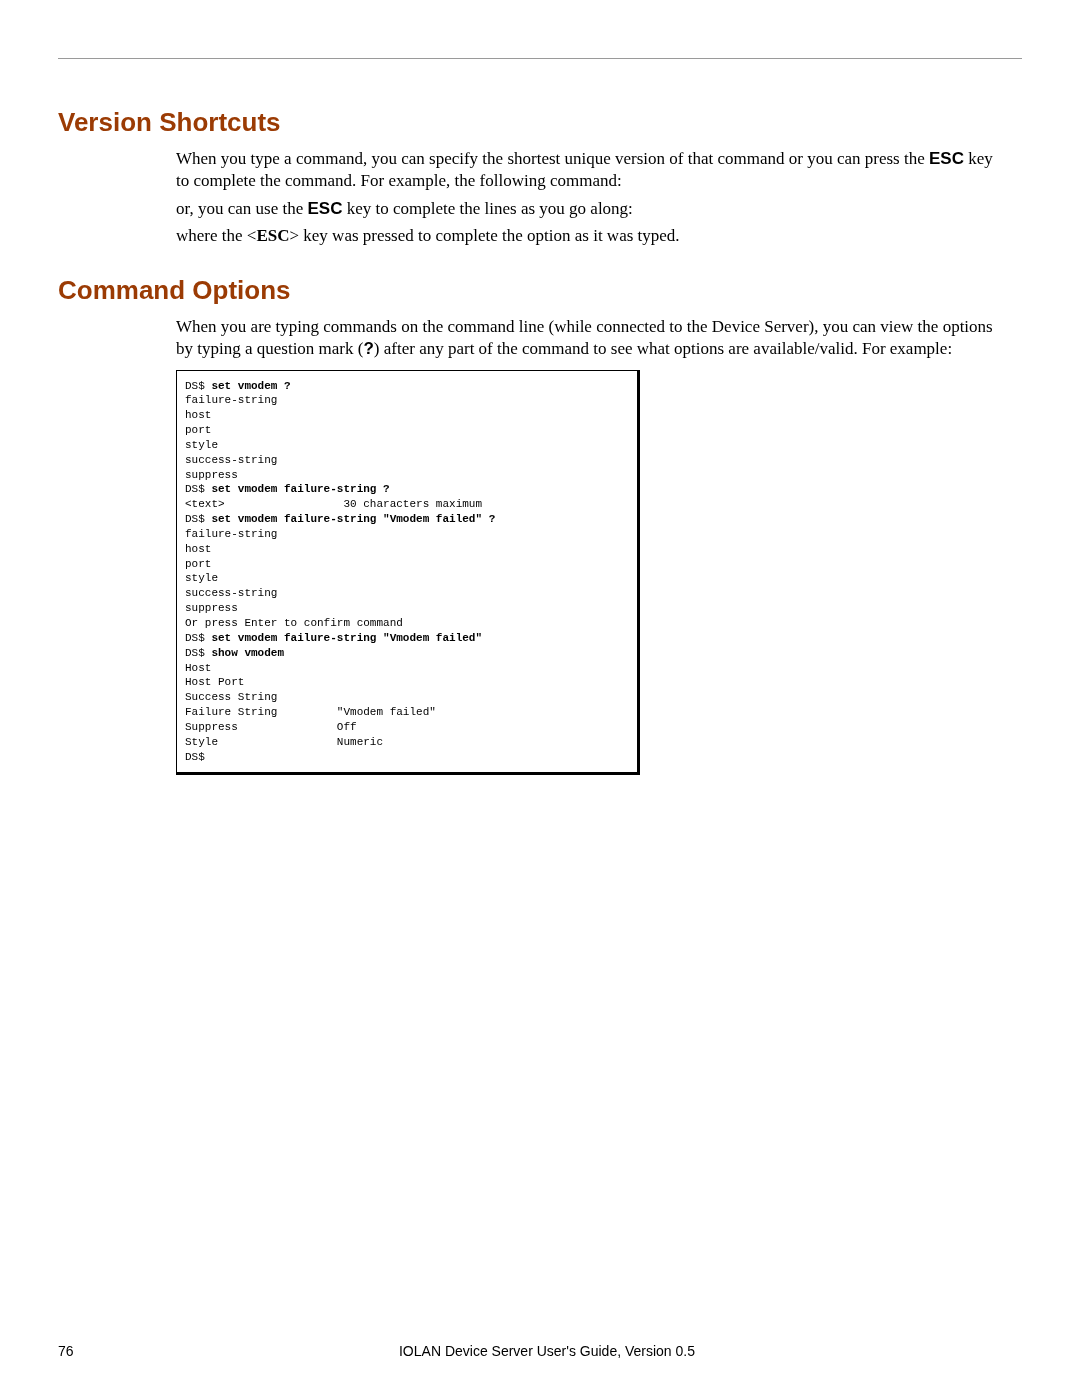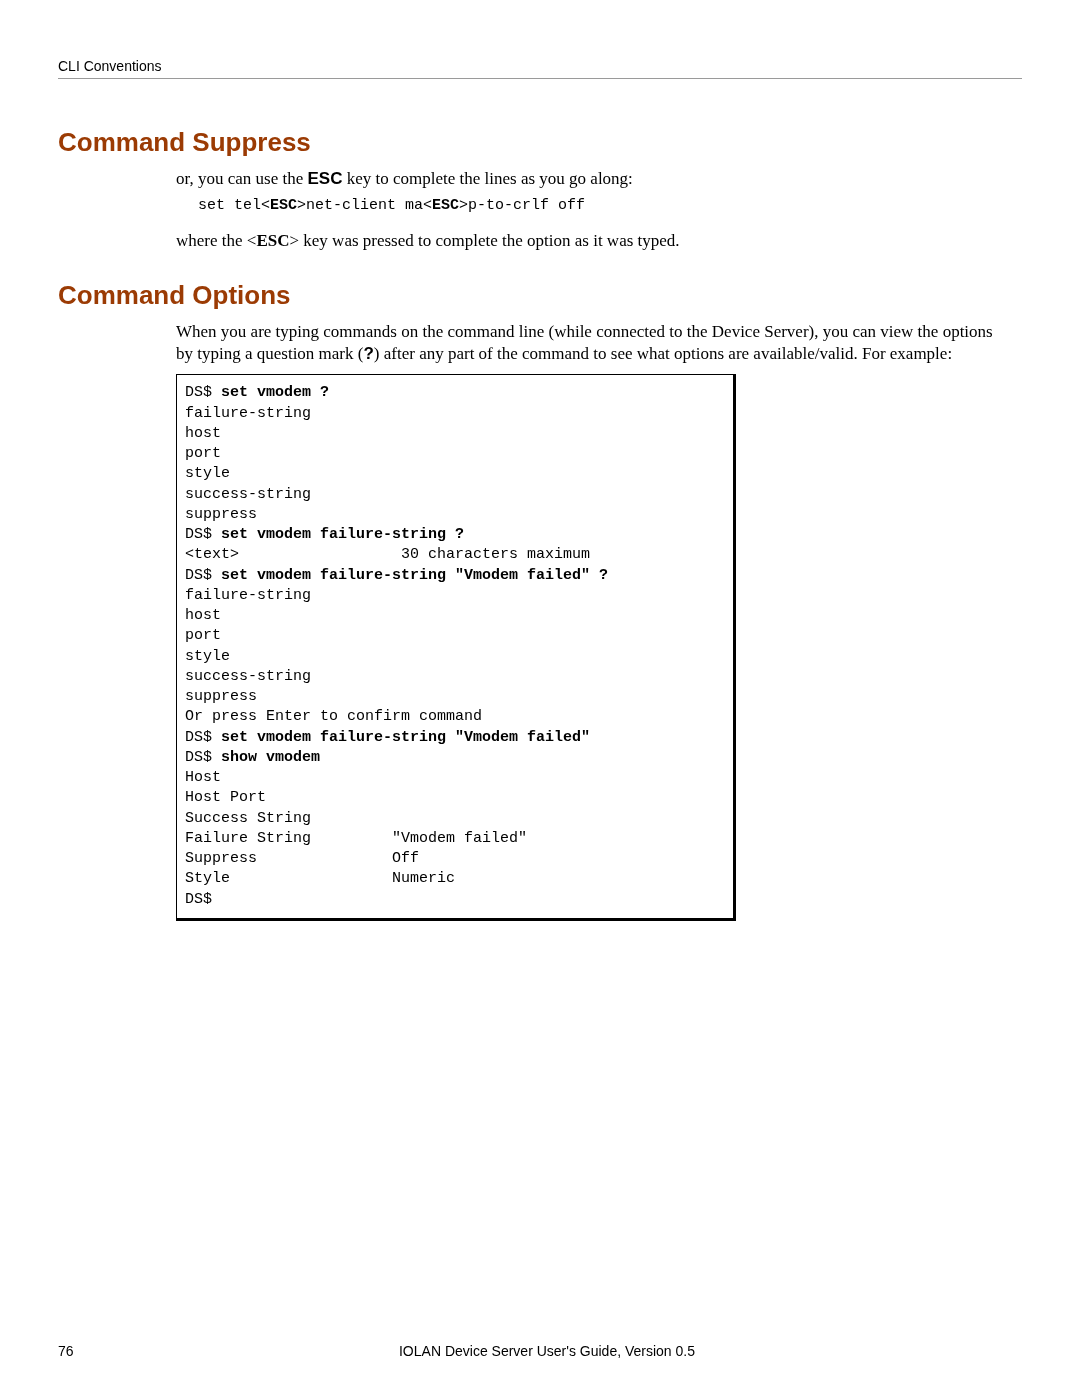--- a/index.html
+++ b/index.html
@@ -50,25 +50,25 @@
     margin: 0 0 14px 0;
     padding-left: 22px;
   }
   .gap2 { height: 22px; }
   .boxed {
     border: 1px solid #000;
     border-right: 3px solid #000;
     border-bottom: 3px solid #000;
     padding: 8px 10px 8px 8px;
     font-family: "Courier New", Courier, monospace;
-    font-size: 15px;
+    font-size: 11px;
     line-height: 1.35;
     white-space: pre;
     margin-top: 10px;
-    width: 560px;
+    width: 464px;
   }
   .boxed .b { font-weight: bold; }
   .footer {
     position: absolute;
     bottom: 38px;
     left: 58px;
     right: 44px;
     font-family: Arial, Helvetica, sans-serif;
     font-size: 14px;
     color: #000;
@@ -83,31 +83,32 @@
     font-family: Arial, Helvetica, sans-serif;
     font-weight: bold;
   }
   .monob { font-family: "Courier New", Courier, monospace; font-weight: bold; font-size: 15px; }
 </style>
 </head>
 <body>
 
 <div class="page">
 
-  <div class="running-head">CLI Conventions</div>
   <hr class="hr">
 
-  <div class="h2">Command Suppress</div>
+  <div class="h2">Version Shortcuts</div>
   <div class="content-block">
+    <p class="para">
+      <span>When you type a command, you can specify the shortest unique version of that command or you can press the </span><span class="keycap">ESC</span><span> key to complete the command. For example, the following command:</span>
+    </p>
 
 
     <p class="para">
       <span>or, you can use the </span><span class="keycap">ESC</span><span> key to complete the lines as you go along:</span>
     </p>
-    <div class="code"><span>set tel&lt;</span><span class="monob">ESC</span><span>&gt;net-client ma&lt;</span><span class="monob">ESC</span><span>&gt;p-to-crlf off</span></div>
 
     <p class="para">
       <span>where the &lt;</span><b>ESC</b><span>&gt; key was pressed to complete the option as it was typed.</span>
     </p>
   </div>
 
   <div class="gap2"></div>
 
   <div class="h2">Command Options</div>
   <div class="content-block">

